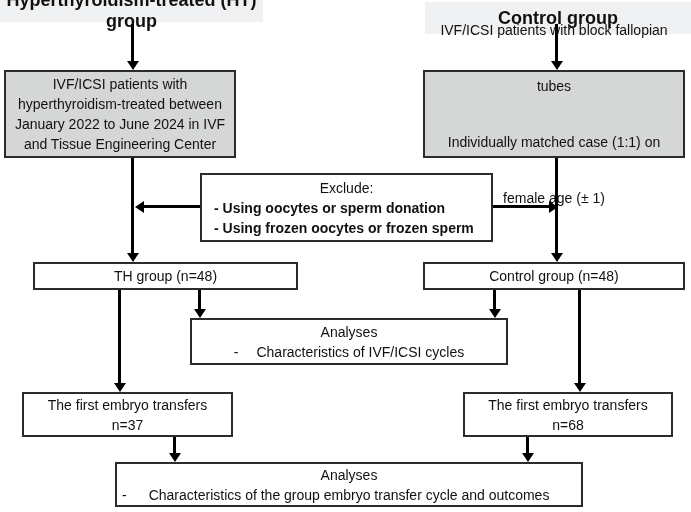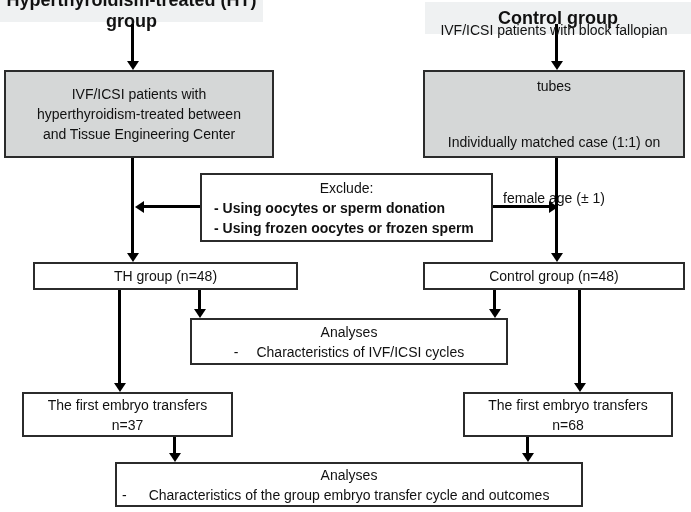--- a/index.html
+++ b/index.html
@@ -48,23 +48,24 @@
 <div id="canvas" style="--header-bg: #eff1f2; --gray-bg: #d5d7d7; --border: #2b2b2b; --line: #000000;">
 
   <div class="abs band" style="left:0;top:2;width:263px;height:22px;">Hyperthyroidism-treated (HT) group</div>
   <div class="abs band" style="left:425;top:2px;left:425px;width:266px;height:32px;">Control group</div>
 
   <div class="abs vline" style="left:131px;top:24px;height:38px;"></div>
   <div class="abs arr down" style="left:127px;top:61px;"></div>
   <div class="abs vline" style="left:555px;top:24px;height:38px;"></div>
   <div class="abs arr down" style="left:551px;top:61px;"></div>
 
-  <div class="abs box gray" style="left:4px;top:70px;width:270px;height:88px;">
+  <div class="abs box gray" style="left:4px;top:70px;width:232px;height:88px;">
     <div>IVF/ICSI patients with</div>
     <div>hyperthyroidism-treated between</div>
+    <div>January 2022 to June 2024 in IVF</div>
     <div>and Tissue Engineering Center</div>
   </div>
   <div class="abs box gray" style="left:423px;top:70px;width:262px;height:88px;gap:36px;">
     <div>IVF/ICSI patients with block fallopian</div>
     <div>tubes</div>
     <div>Individually matched case (1:1) on</div>
     <div>female age (± 1)</div>
   </div>
 
   <div class="abs vline" style="left:131px;top:158px;height:95px;"></div>

